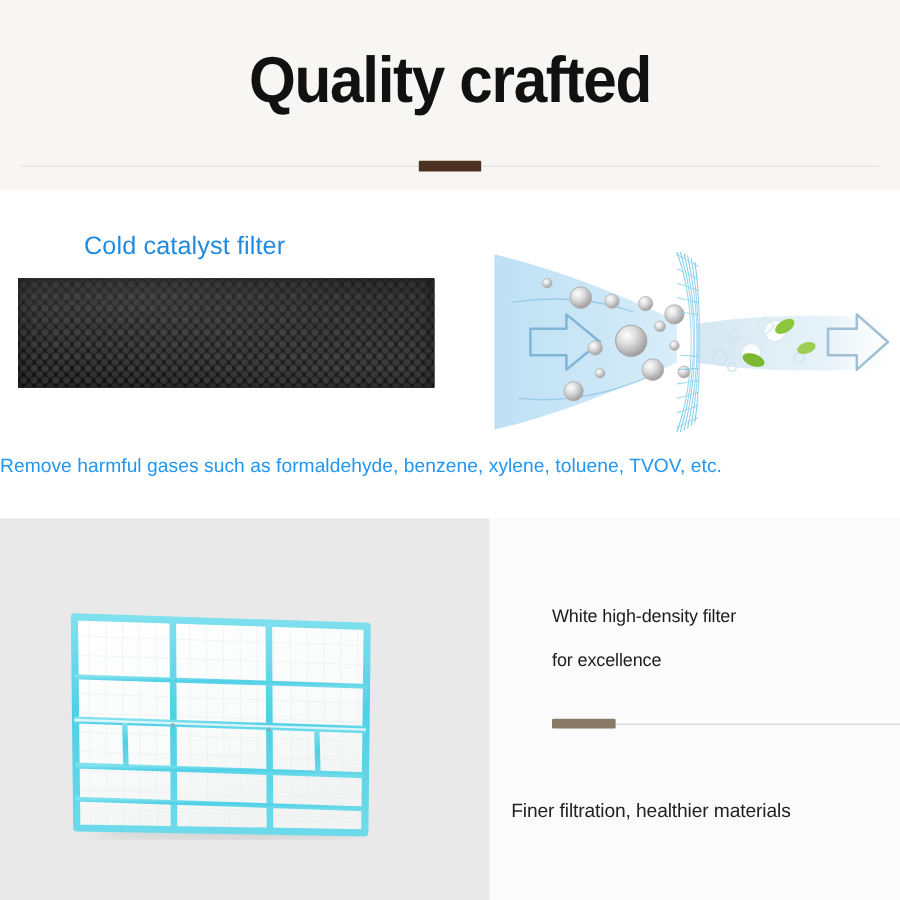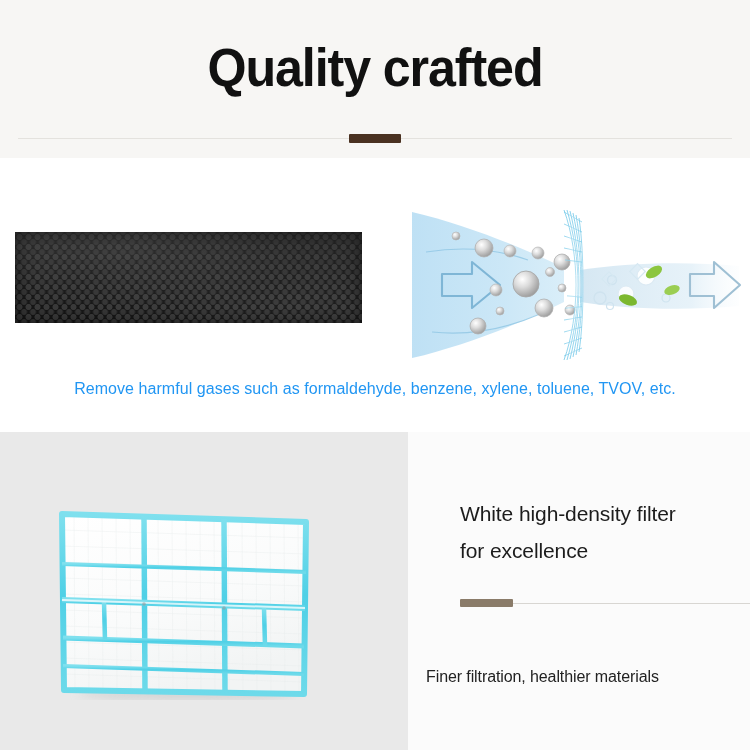--- a/index.html
+++ b/index.html
@@ -103,21 +103,21 @@
     position: absolute;
     left: 404px; top: 52px;
     width: 340px; height: 150px;
   }
 
   
   .gases-caption {
     position: absolute;
     left: 0; top: 222px;
     width: 750px;
-    text-align: center;
+    text-align: left;
     font-size: 16px;
     color: #2196f3;
     letter-spacing: 0.05px;
     white-space: nowrap;
   }
 
   
   .bottom-left-panel {
     position: absolute;
     left: 0; top: 432px;
@@ -133,21 +133,21 @@
   .filter-img {
     position: absolute;
     left: 54px; top: 76px;
     width: 262px; height: 192px;
   }
 
   .bot-heading {
     position: absolute;
     left: 52px; top: 63px;
     width: 290px;
-    font-size: 21px;
+    font-size: 15px;
     line-height: 37px;
     color: #1c1c1c;
     letter-spacing: -0.1px;
   }
   .bot-rule {
     position: absolute;
     left: 52px; top: 171px;
     width: 290px; height: 1px;
     background: #d8d6d2;
   }
@@ -174,20 +174,21 @@
 
 <div id="page">
 
   <div class="header-band"></div>
   <div class="header-title">Quality crafted</div>
   <div class="header-rule"></div>
   <div class="header-accent"></div>
 
   <div class="mid-section">
 
+    <div class="mid-heading">Cold catalyst filter</div>
 
     <div class="carbon-panel"></div>
 
     <div class="airflow">
       <svg width="340" height="150" viewBox="0 0 340 150" xmlns="http://www.w3.org/2000/svg">
         <defs>
           <linearGradient id="dirtyStream" x1="0" y1="0" x2="1" y2="0">
             <stop offset="0%" stop-color="#bbdff4" stop-opacity="0.95"></stop>
             <stop offset="60%" stop-color="#c7e5f6" stop-opacity="0.92"></stop>
             <stop offset="100%" stop-color="#d5ecf8" stop-opacity="0.9"></stop>

